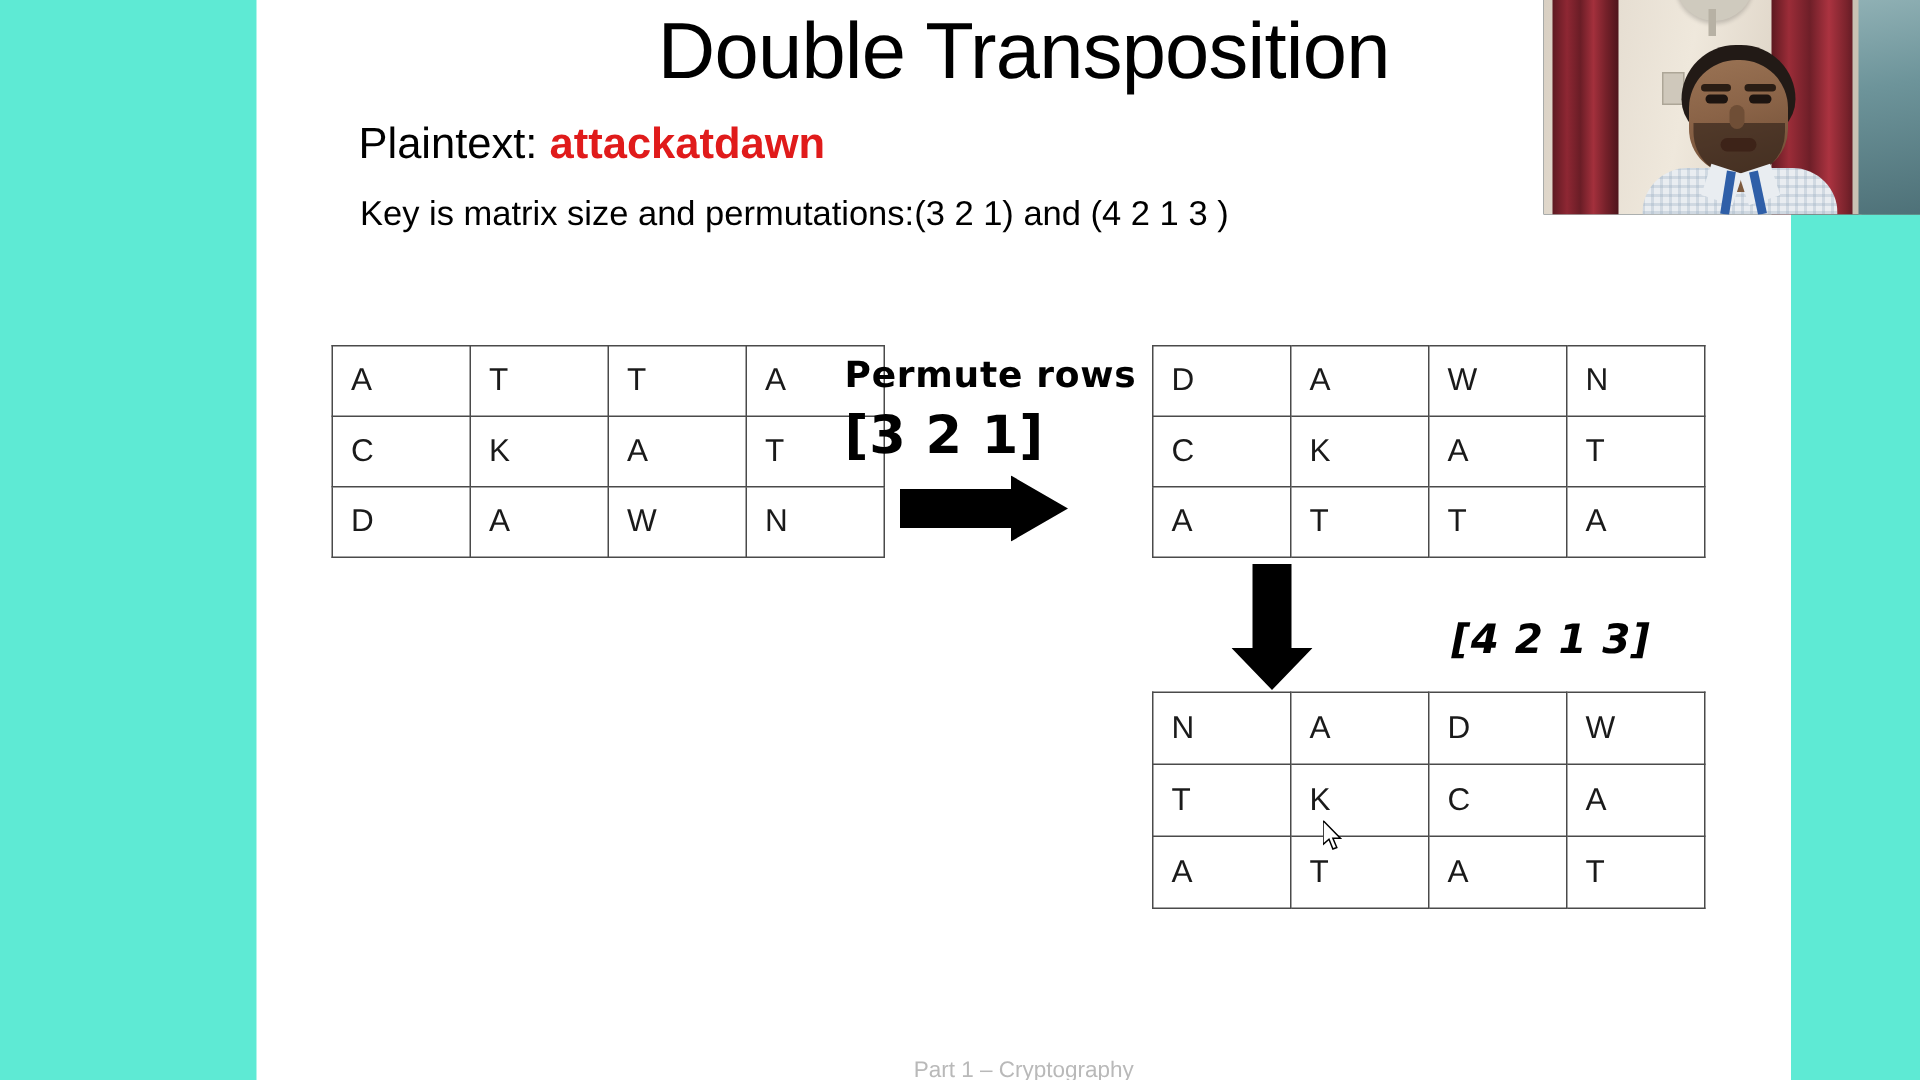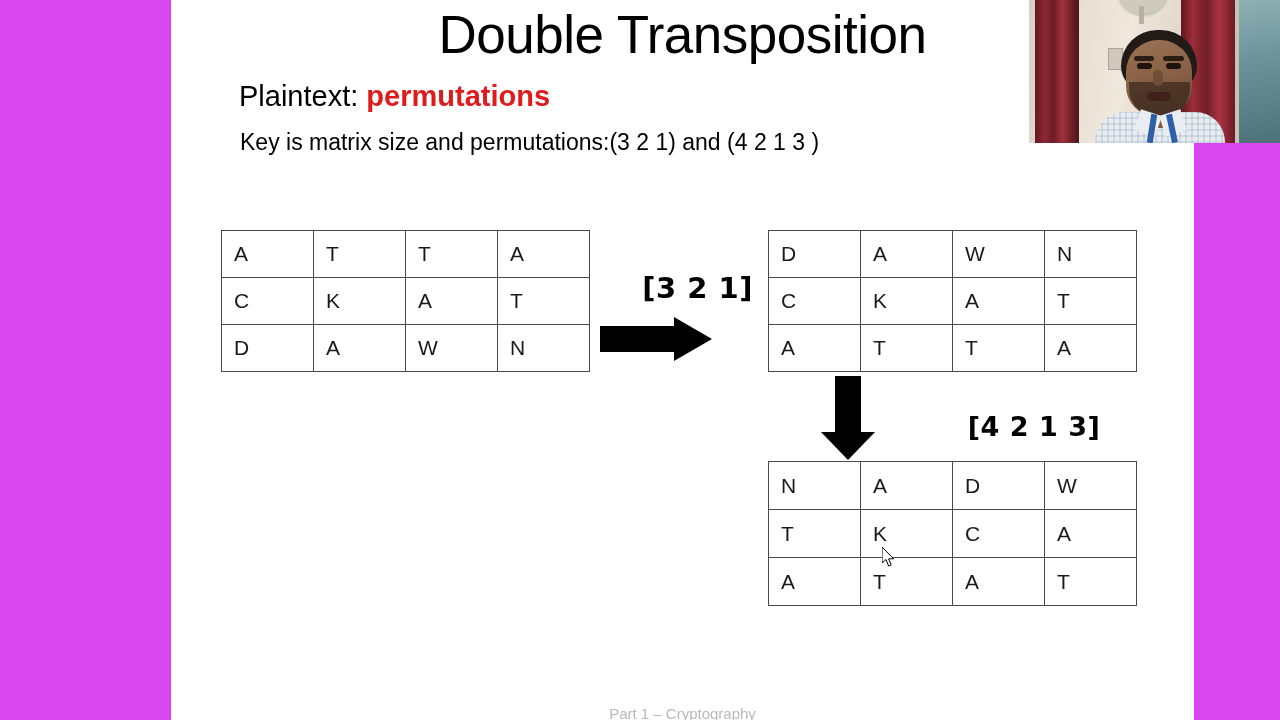--- a/index.html
+++ b/index.html
@@ -13,21 +13,21 @@
     position: relative;
     overflow: hidden;
     font-family: "Liberation Sans", sans-serif;
   }
 
   
   #stage {
     position: absolute;
     left: 0; top: 0;
     width: 1280px; height: 720px;
-    background: #d946ef;
+    background: #5eead4;
   }
   #slide {
     position: absolute;
     left: 171px;
     top: 0px;
     width: 1023px;
     height: 720px;
     background: #ffffff;
     overflow: hidden;
   }
@@ -115,37 +115,38 @@
   #annot-rows {
     left: 392px;
     top: 236px;
     font-size: 24px;
     text-align: center;
     width: 190px;
   }
   #annot-rows-perm {
     left: 392px;
     top: 271px;
-    font-size: 29px;
-    text-align: right;
+    font-size: 35px;
+    text-align: left;
     width: 190px;
   }
   #annot-cols {
     left: 713px;
     top: 376px;
     font-size: 25px;
     text-align: left;
     width: 300px;
   }
   #annot-cols-perm {
     left: 713px;
     top: 411px;
     font-size: 27px;
     text-align: center;
     width: 300px;
+    font-style: italic;
   }
 
   
   .arrow {
     position: absolute;
   }
   #arrow-right {
     left: 429px;
     top: 317px;
     width: 112px;
@@ -284,21 +285,21 @@
 <body>
 
 <div id="stage">
 
   <div id="slide">
 
     <div class="slide-title">Double Transposition</div>
 
     <div class="line-plaintext">
       <span>Plaintext:</span>
-      <span class="pt-value">permutations</span>
+      <span class="pt-value">attackatdawn</span>
     </div>
 
     <div class="line-key">Key is matrix size and permutations:(3 2 1) and (4 2 1 3 )</div>
 
     <table class="grid" id="grid-original">
       <tbody>
         <tr>
           <td>A</td>
           <td>T</td>
           <td>T</td>
@@ -312,20 +313,21 @@
         </tr>
         <tr>
           <td>D</td>
           <td>A</td>
           <td>W</td>
           <td>N</td>
         </tr>
       </tbody>
     </table>
 
+    <div class="annot" id="annot-rows">Permute rows</div>
     <div class="annot" id="annot-rows-perm">[3 2 1]</div>
 
     <svg class="arrow" id="arrow-right" viewBox="0 0 112 44">
       <polygon points="0,9 74,9 74,0 112,22 74,44 74,35 0,35" fill="#000000"></polygon>
     </svg>
 
     <table class="grid" id="grid-rowpermuted">
       <tbody>
         <tr>
           <td>D</td>

